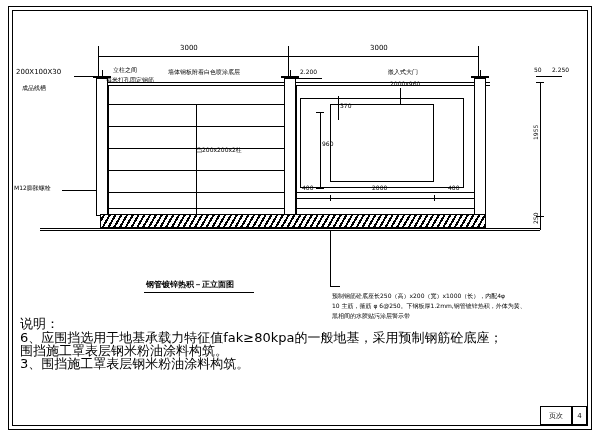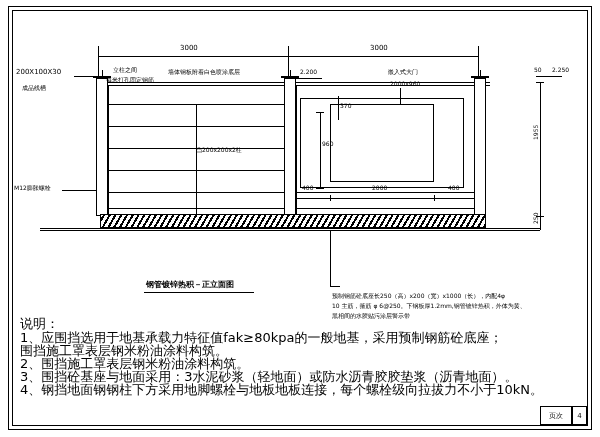--- a/index.html
+++ b/index.html
@@ -169,22 +169,20 @@
   <div class="txt txt8" style="left:146px;top:280px;font-weight:bold;">钢管镀锌热积－正立面图</div>
   <div class="titleunder" style="left:144px;top:292px;width:110px;"></div>
 
   <div class="ln v" style="left:330px;top:230px;height:56px;"></div>
   <div class="ln h" style="left:330px;top:286px;width:10px;"></div>
   <div class="txt txt6" style="left:332px;top:292px;">预制钢筋砼底座长250（高）x200（宽）x1000（长），内配4φ</div>
   <div class="txt txt6" style="left:332px;top:302px;">10 主筋，箍筋 φ 6@250。下钢板厚1.2mm,钢管镀锌热积，外体为黄、</div>
   <div class="txt txt6" style="left:332px;top:312px;">黑相间的水胶贴污涂层警示带</div>
 
   <div class="notes" style="left:20px;top:318px;">说明：</div>
-  <div class="notes" style="left:20px;top:332px;">1、应围挡选用于地基承载力特征值fak≥80kpa的一般地基，采用预制钢筋砼底座；</div>
+  <div class="notes" style="left:20px;top:332px;">6、应围挡选用于地基承载力特征值fak≥80kpa的一般地基，采用预制钢筋砼底座；</div>
   <div class="notes" style="left:20px;top:345px;">  围挡施工罩表层钢米粉油涂料构筑。</div>
-  <div class="notes" style="left:20px;top:358px;">2、围挡施工罩表层钢米粉油涂料构筑。</div>
-  <div class="notes" style="left:20px;top:371px;">3、围挡砼基座与地面采用：3水泥砂浆（轻地面）或防水沥青胶胶垫浆（沥青地面）。</div>
-  <div class="notes" style="left:20px;top:384px;">4、钢挡地面钢钢柱下方采用地脚螺栓与地板地板连接，每个螺栓级向拉拔力不小于10kN。</div>
+  <div class="notes" style="left:20px;top:358px;">3、围挡施工罩表层钢米粉油涂料构筑。</div>
 
   <div class="stamp" style="left:540px;top:406px;width:32px;height:19px;">页次</div>
   <div class="stamp" style="left:572px;top:406px;width:15px;height:19px;">4</div>
 
 </div>
 
 </body></html>

